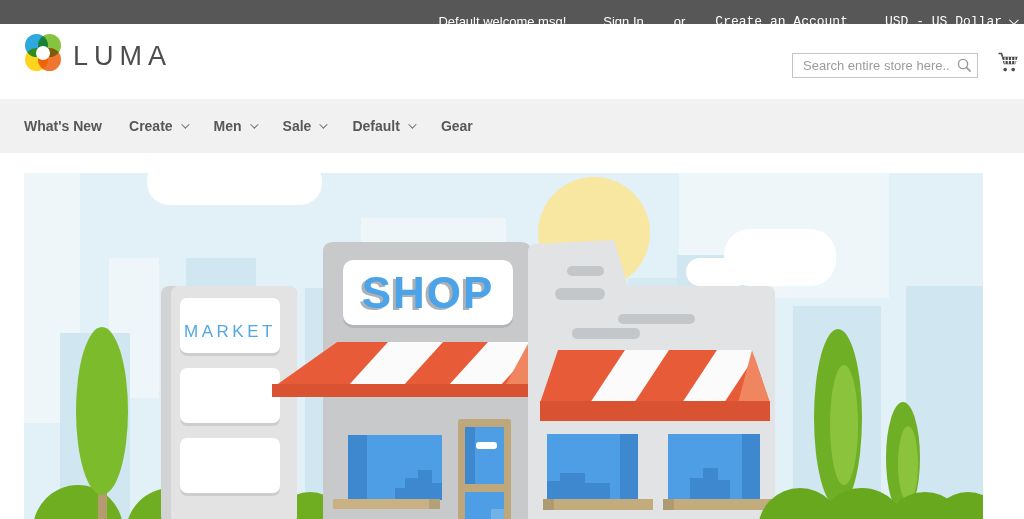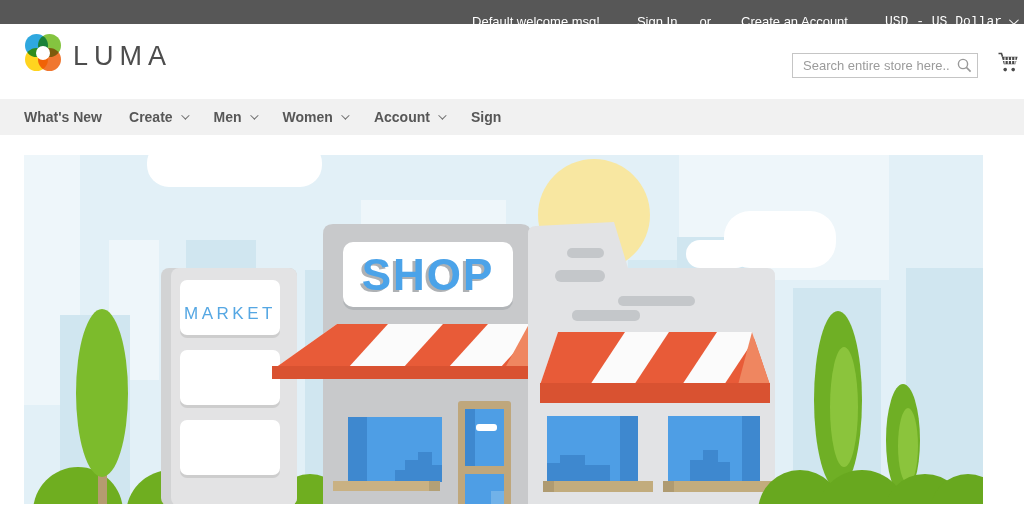--- a/index.html
+++ b/index.html
@@ -4,23 +4,23 @@
 <style>
   * { margin:0; padding:0; box-sizing:border-box; }
   html,body { width:1024px; height:519px; background:#fff; overflow:hidden;
               font-family:"Liberation Sans", sans-serif; }
 
   
   .topbar { height:24px; background:#575757; display:flex; justify-content:flex-end; align-items:center; }
   .topbar-right { display:flex; align-items:flex-end; padding-right:8px;gap:22px; }
   .topbar span, .topbar a { color:#ffffff; font-size:13px; line-height:24px; text-decoration:none; }
   .tb-welcome { margin-right:15px; }
-  .tb-signin  { }
+  .tb-signin  { margin-right:8px; }
   .tb-or      { margin-right:8px;margin-top:19px; }
-  .tb-create  { margin-right:15px; }
+  .tb-create  { margin-right:15px;font-family:Liberation Mono, monospace; }
   .tb-currency{ display:flex; align-items:center; background:none; border:none; cursor:pointer;font-family:Liberation Mono, monospace; }
   .tb-currency span { font-size:13px; color:#fff; }
   .chev { display:inline-block; width:7px; height:7px; border-right:1.5px solid #fff;
           border-bottom:1.5px solid #fff; transform:rotate(45deg) translateY(-2px); margin-left:7px; }
 
   
   .header { position:relative; height:75px; background:#fff; }
   .logo { position:absolute; left:24px; top:10px; display:flex; align-items:flex-end; cursor:pointer; }
   .logo-icon { width:38px; height:38px; position:relative; isolation:isolate; }
   .logo-icon i { position:absolute; width:23px; height:23px; border-radius:50%; mix-blend-mode:multiply; }
@@ -35,21 +35,21 @@
   .searchbox { position:absolute; left:792px; top:29px; width:186px; height:25px; }
   .searchbox input { width:100%; height:100%; border:1px solid #c5c5c5; background:#fff;
                      font-size:13px; padding:0 28px 0 10px; color:#555;
                      font-family:"Liberation Sans", sans-serif; }
   .searchbox input::placeholder { color:#9b9b9b; }
   .search-icon { position:absolute; right:5px; top:4px; }
 
   .cart-btn { position:absolute; left:997px; top:28px; background:none; border:none; cursor:pointer; }
 
   
-  .nav { height:36px; background:#f1f1f1; display:flex; align-items:center; padding-left:24px; }
+  .nav { height:54px; background:#f1f1f1; display:flex; align-items:center; padding-left:24px; }
   .nav-item { display:flex; align-items:center; font-size:14px; font-weight:bold; color:#575757;
               cursor:pointer; margin-right:27px; }
   .nav-chev { display:inline-block; width:6px; height:6px; border-right:1.5px solid #6e6e6e;
               border-bottom:1.5px solid #6e6e6e; transform:rotate(45deg) translateY(-2px); margin-left:8px; }
 
   
   .hero { margin:20px 0 0 24px; width:959px; height:349px; overflow:hidden; }
   .hero svg { display:block; }
   svg text { font-family:"Liberation Sans", sans-serif; }
 </style>
@@ -107,29 +107,29 @@
   </div>
   <div class="nav-item">
     <span>Create</span>
     <i class="nav-chev"></i>
   </div>
   <div class="nav-item">
     <span>Men</span>
     <i class="nav-chev"></i>
   </div>
   <div class="nav-item">
-    <span>Women</span>
-    <i class="nav-chev"></i>
-  </div>
-  <div class="nav-item">
-    <span>Account</span>
-    <i class="nav-chev"></i>
-  </div>
-  <div class="nav-item">
-    <span>Sign</span>
+    <span>Sale</span>
+    <i class="nav-chev"></i>
+  </div>
+  <div class="nav-item">
+    <span>Default</span>
+    <i class="nav-chev"></i>
+  </div>
+  <div class="nav-item">
+    <span>Gear</span>
   </div>
 </nav>
 
 <div class="hero">
 <svg width="959" height="351" viewBox="0 0 959 351">
 
   <rect x="0" y="0" width="959" height="351" fill="#e2f0f7"></rect>
 
   <g fill="#eef6fa">
     <rect x="0" y="0" width="56" height="250"></rect>

